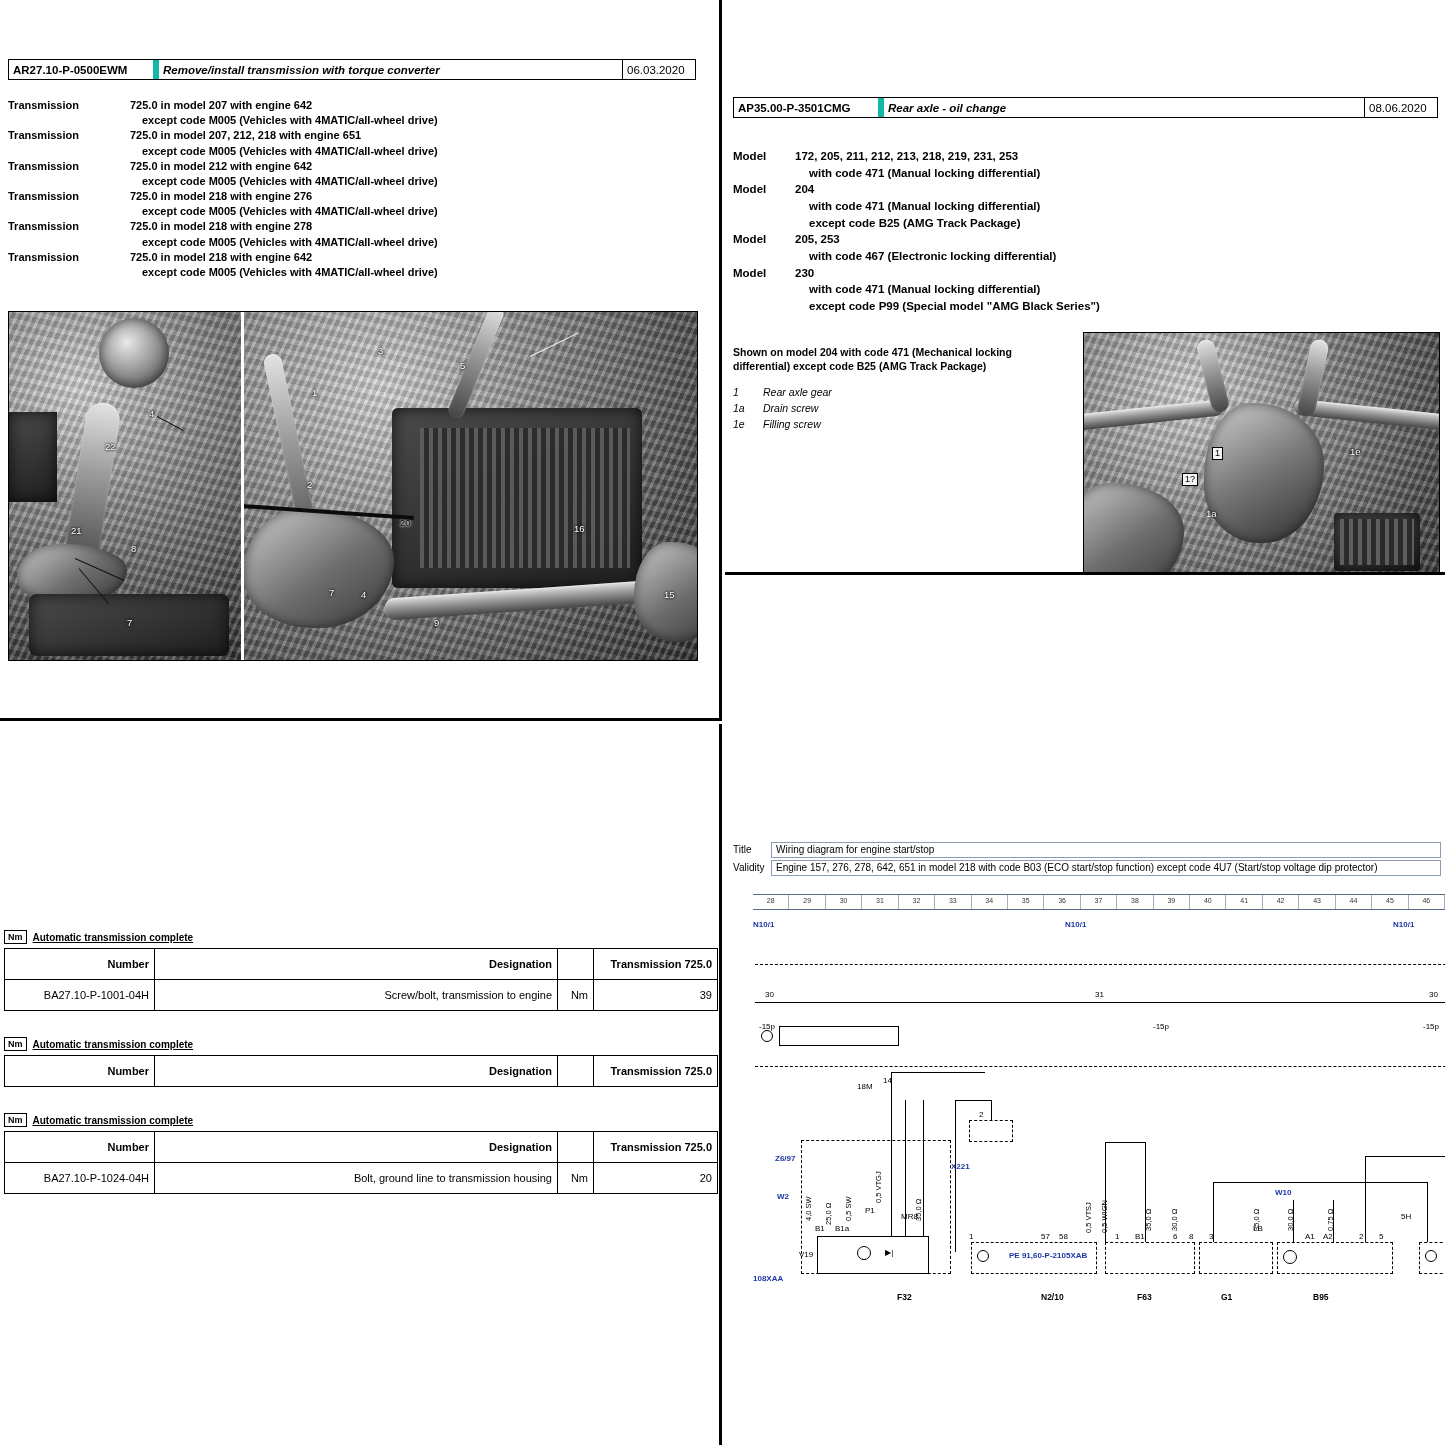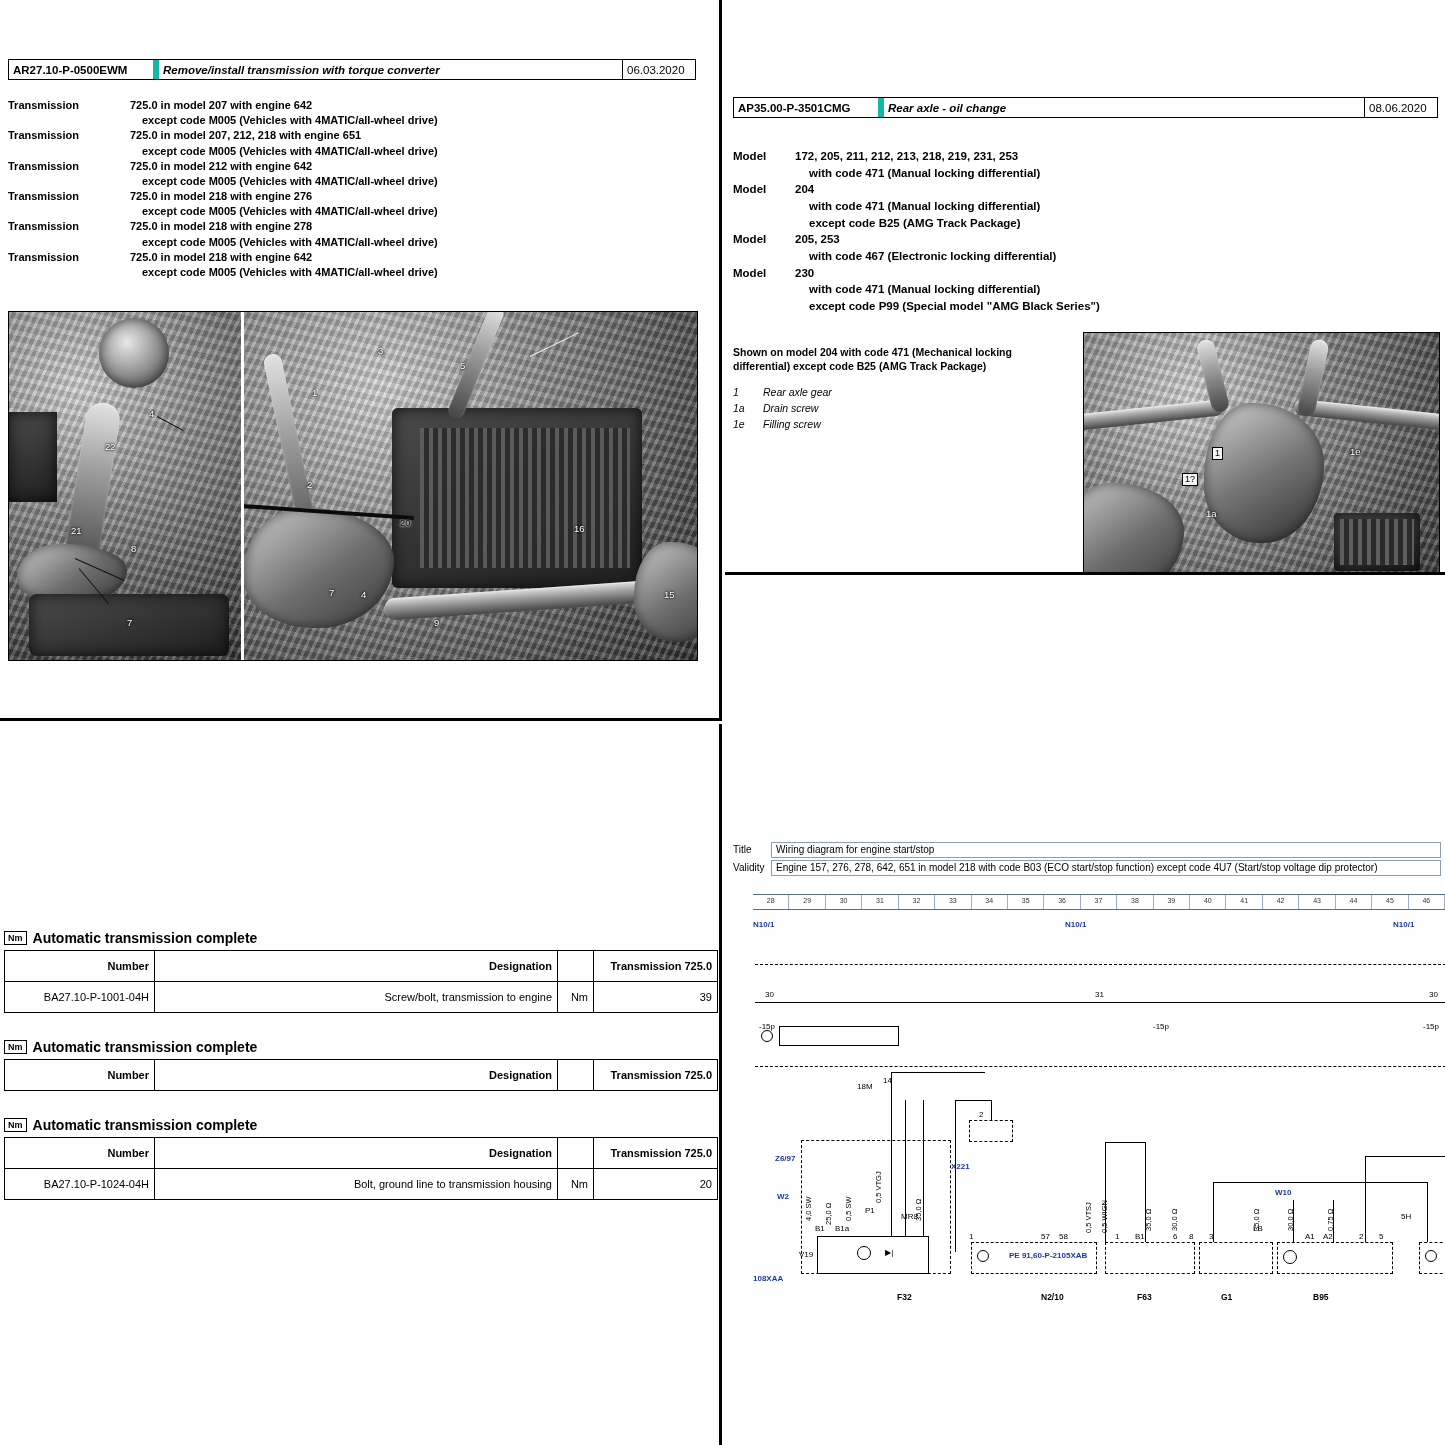--- a/index.html
+++ b/index.html
@@ -148,21 +148,21 @@
   
   .tq-group { margin-top: 0; }
   .tq-head { display: flex; align-items: center; gap: 6px; margin-bottom: 4px; }
   .nm-badge {
     border: 1px solid #000;
     font-size: 9px;
     padding: 0 3px;
     line-height: 12px;
     font-weight: bold;
   }
-  .tq-head-label { font-size: 14px; font-weight: bold; }
+  .tq-head-label { font-size: 10px; font-weight: bold; text-decoration: underline; }
   table.tq {
     border-collapse: collapse;
     width: 714px;
     font-size: 11px;
   }
   table.tq th, table.tq td {
     border: 1px solid #000;
     padding: 9px 5px;
     text-align: right;
     font-weight: normal;

